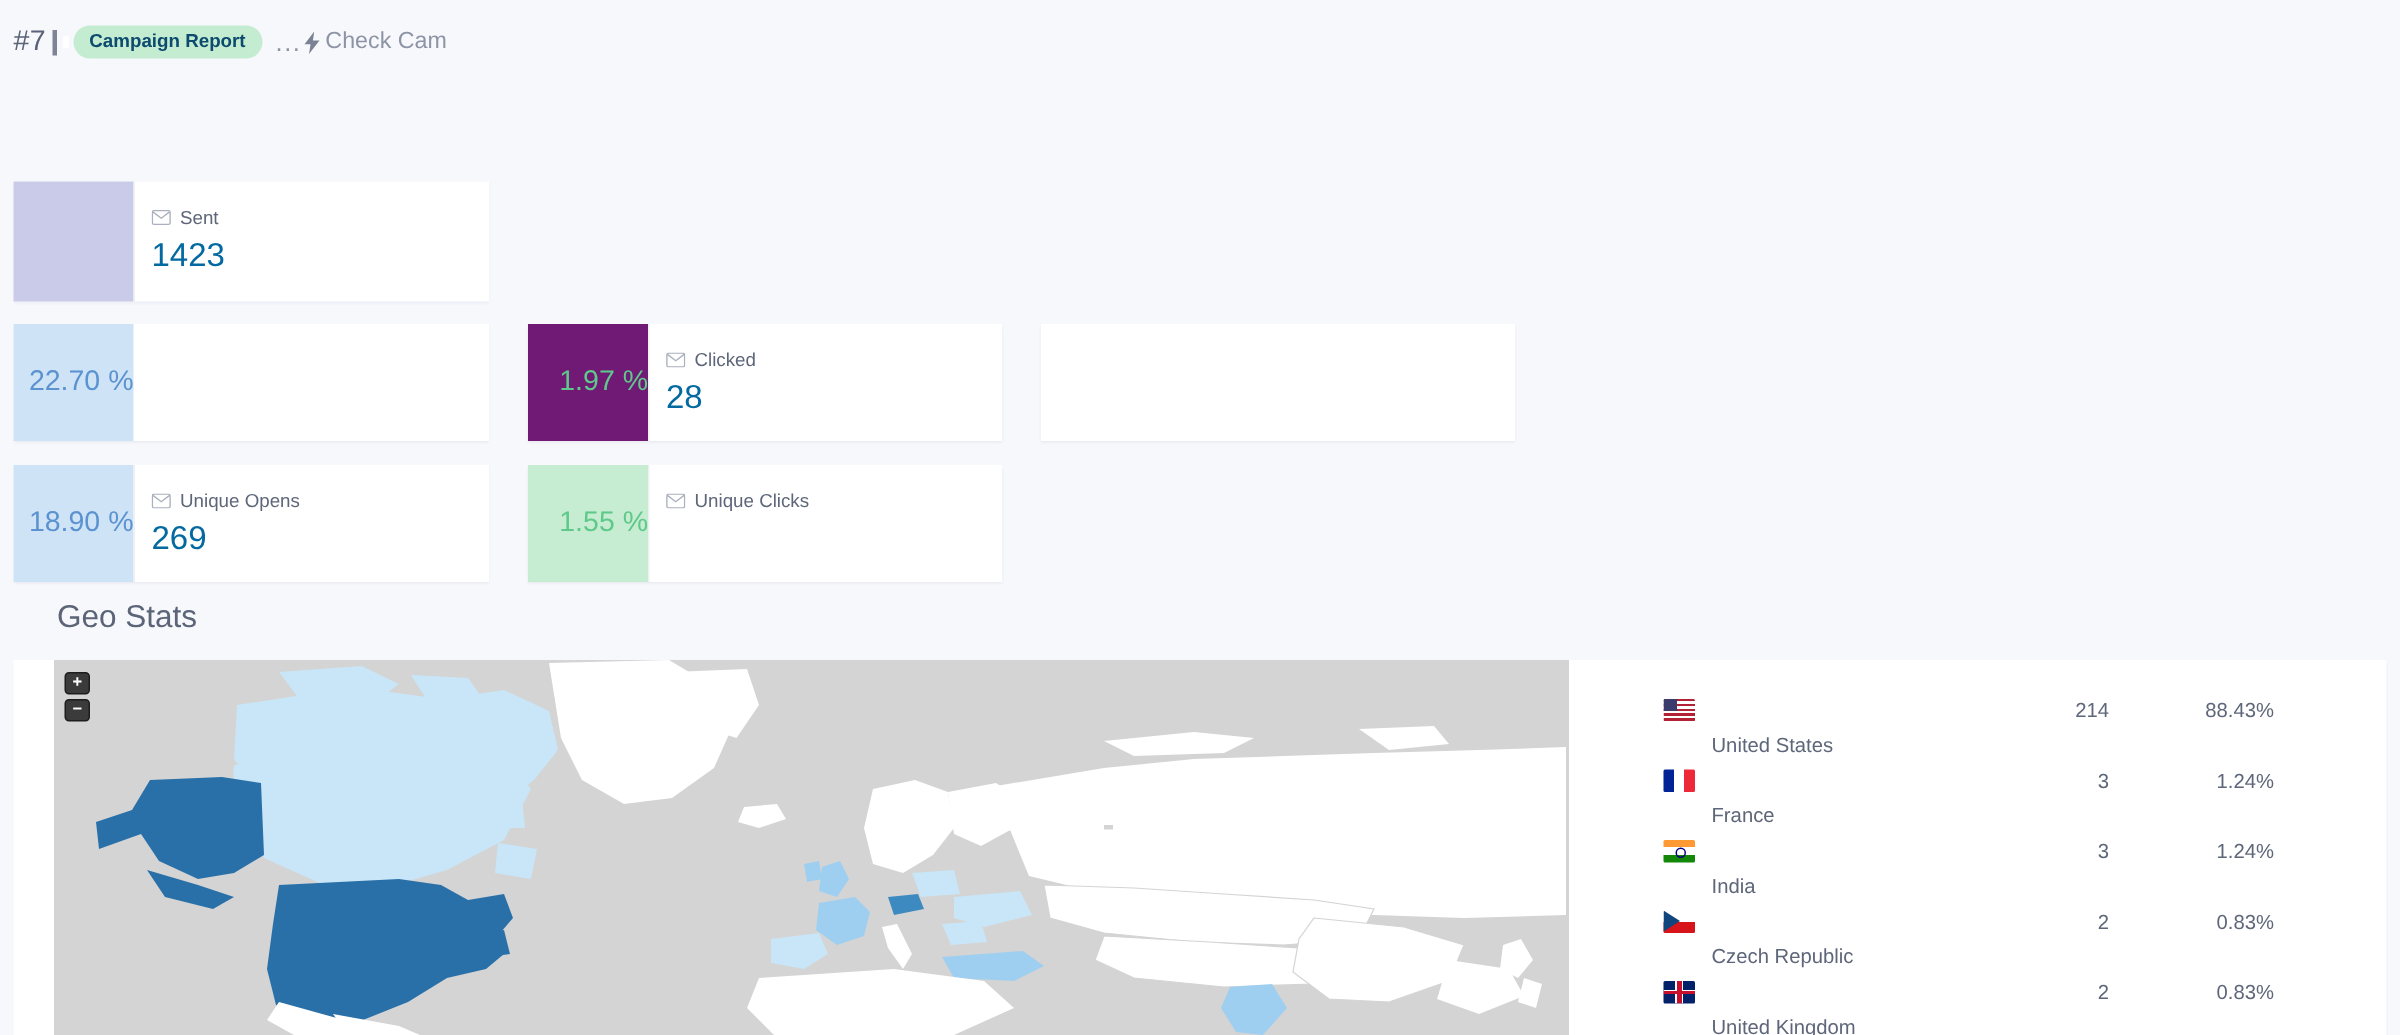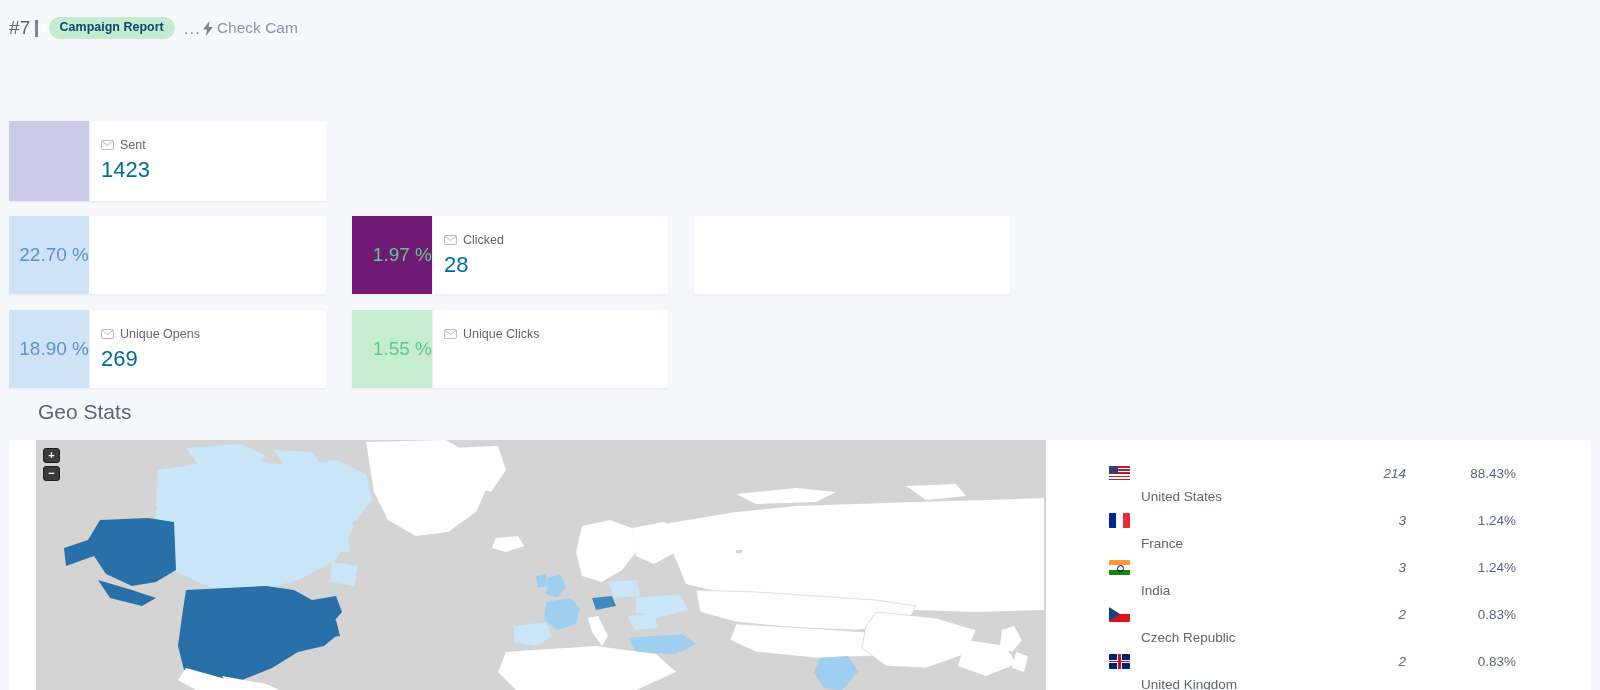--- a/index.html
+++ b/index.html
@@ -188,21 +188,20 @@
     flex: 1;
     font-size: 13.5px;
     color: #5e6679;
     margin-top: 45px;
   }
   .geo-count {
     width: 70px;
     text-align: right;
     font-size: 13.5px;
     color: #5e6679;
-    font-style: italic;
   }
   .geo-pct {
     width: 110px;
     text-align: right;
     font-size: 13.5px;
     color: #5e6679;
   }
 
   
   .flag-us { background: #ffffff; }

